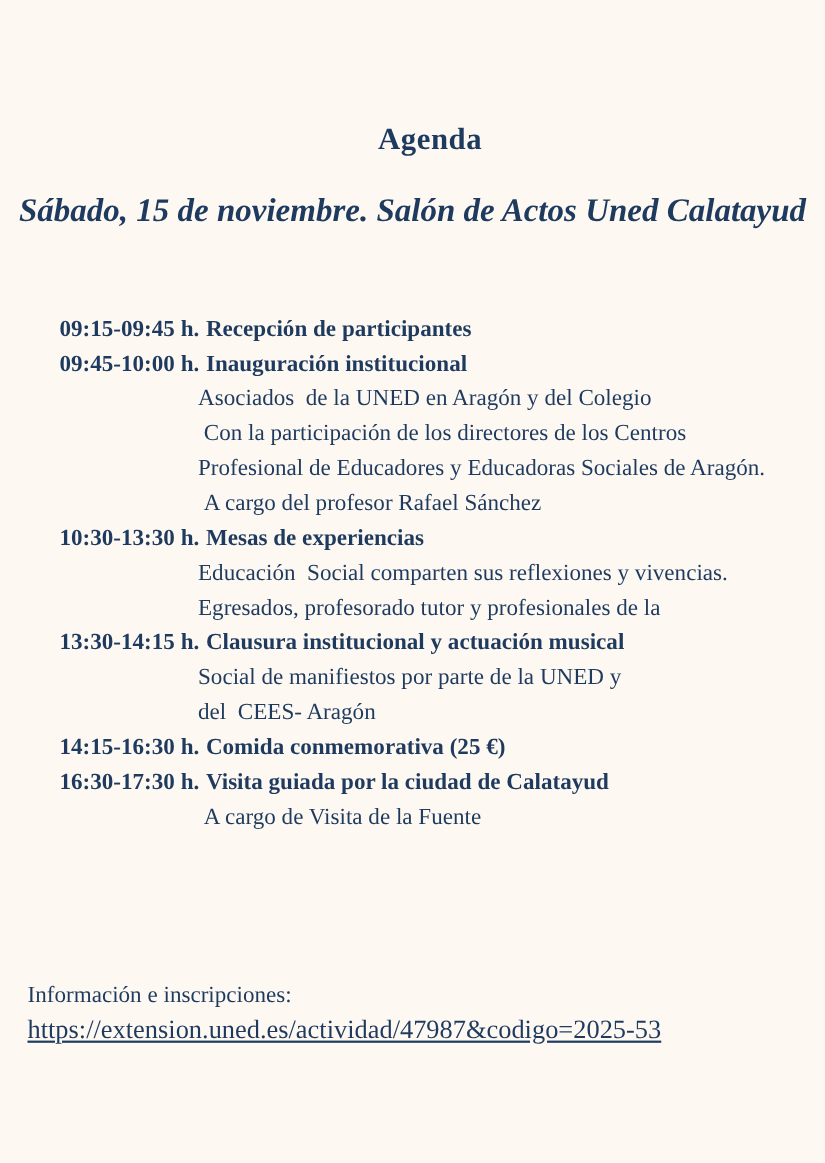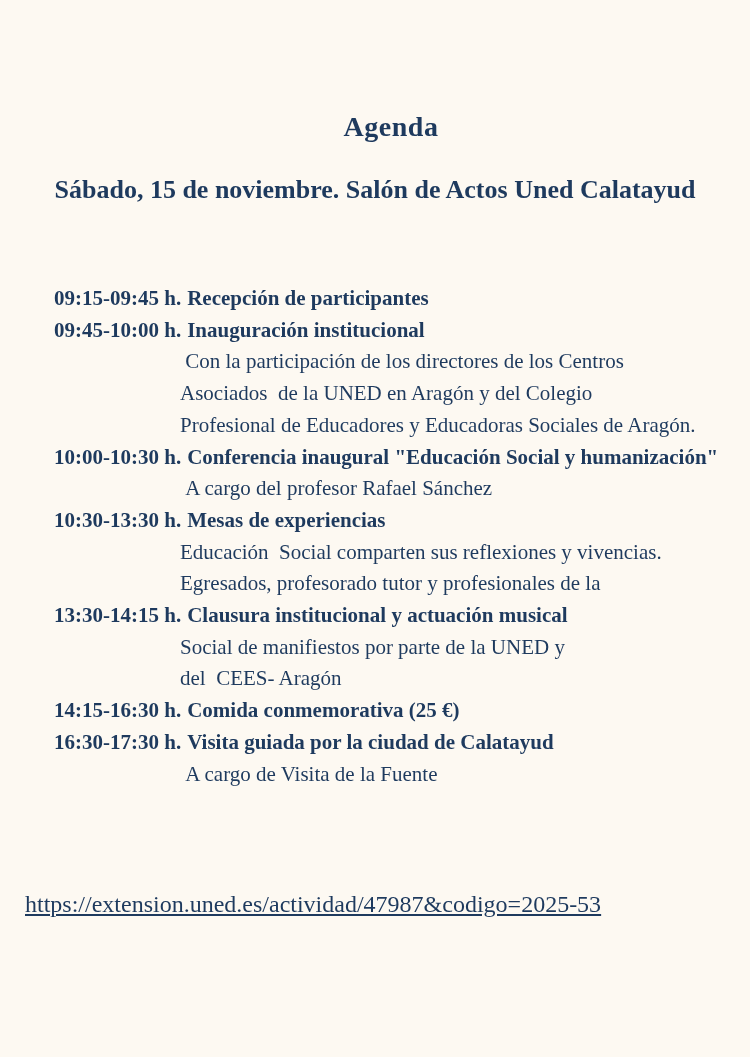--- a/index.html
+++ b/index.html
@@ -26,22 +26,23 @@
     font-weight: 700;
     letter-spacing: 0.5px;
   }
   .event-subtitle {
     position: absolute;
     top: 175px;
     left: 0;
     width: 100%;
     margin: 0;
     text-align: center;
-    font-size: 26px;
+    font-size: 30px;
     font-weight: 700;
+    font-style: italic;
   }
   .schedule {
     position: absolute;
     top: 283px;
     left: 24px;
     right: 18px;
     margin-left: 30px;
   }
   .item-line {
     margin: 0;
@@ -93,27 +94,26 @@
 
   <h2 class="event-subtitle">Sábado, 15 de noviembre. Salón de Actos Uned Calatayud</h2>
 
   <div class="schedule">
   <div class="item">
     <p class="item-line"><span class="item-time">09:15-09:45 h.</span><span class="item-title">Recepción de participantes</span></p>
   </div>
 
   <div class="item">
     <p class="item-line"><span class="item-time">09:45-10:00 h.</span><span class="item-title">Inauguración institucional</span></p>
-  <p class="detail"> Con la participación de los directores de los Centros</p>
-        <p class="detail">Asociados  de la UNED en Aragón y del Colegio</p>
+  <p class="detail">Asociados  de la UNED en Aragón y del Colegio</p>
+        <p class="detail"> Con la participación de los directores de los Centros</p>
         <p class="detail">Profesional de Educadores y Educadoras Sociales de Aragón.</p>
       </div>
 
   <div class="item">
-    <p class="item-line"><span class="item-time">10:00-10:30 h.</span><span class="item-title">Conferencia inaugural "Educación Social y humanización"</span></p>
   <p class="detail"> A cargo del profesor Rafael Sánchez</p>
       </div>
 
   <div class="item">
     <p class="item-line"><span class="item-time">10:30-13:30 h.</span><span class="item-title">Mesas de experiencias</span></p>
   <p class="detail">Educación  Social comparten sus reflexiones y vivencias.</p>
         <p class="detail">Egresados, profesorado tutor y profesionales de la</p>
       </div>
 
   <div class="item">
@@ -126,16 +126,17 @@
     <p class="item-line"><span class="item-time">14:15-16:30 h.</span><span class="item-title">Comida conmemorativa (25 €)</span></p>
   </div>
 
   <div class="item">
     <p class="item-line"><span class="item-time">16:30-17:30 h.</span><span class="item-title">Visita guiada por la ciudad de Calatayud</span></p>
   <p class="detail"> A cargo de Visita de la Fuente</p>
       </div>
 </div>
 
   <div class="footer">
+    <p class="info-label">Información e inscripciones:</p>
     <a class="registration-link">https://extension.uned.es/actividad/47987&amp;codigo=2025-53</a>
   </div>
 
 </div>
 
 </body></html>

